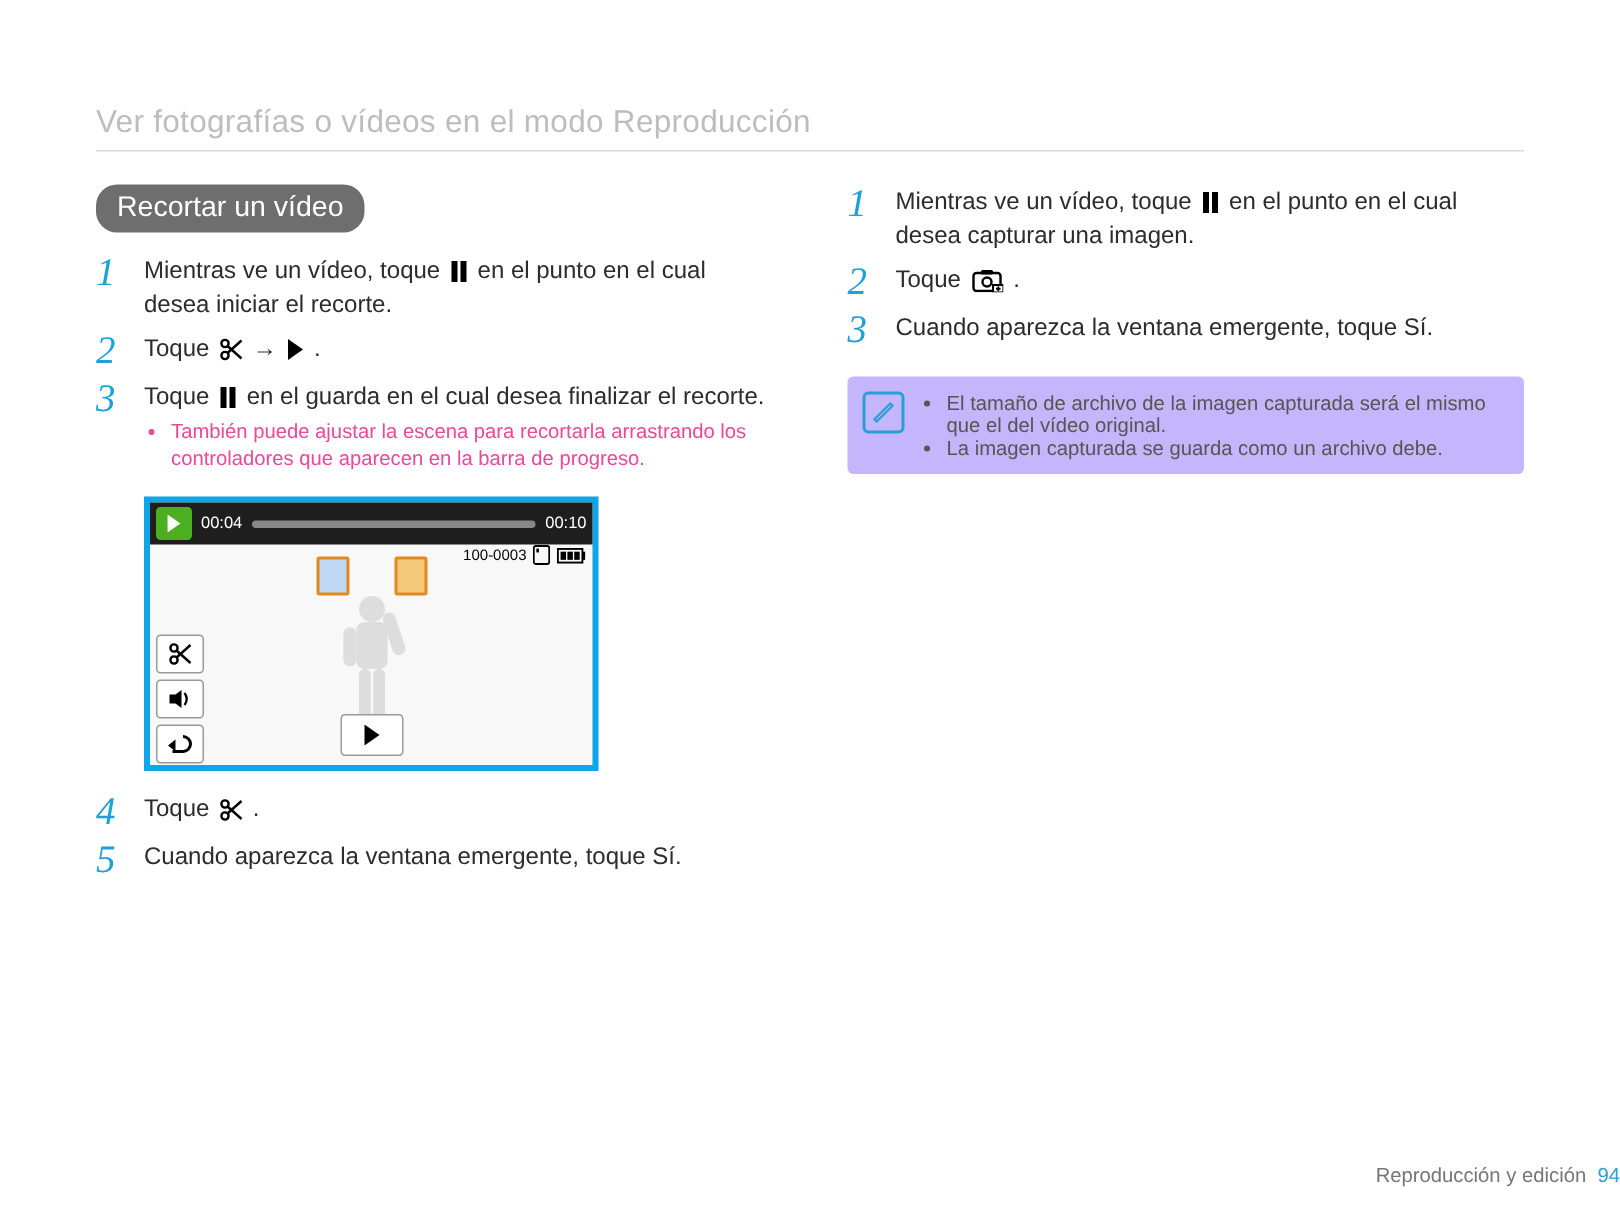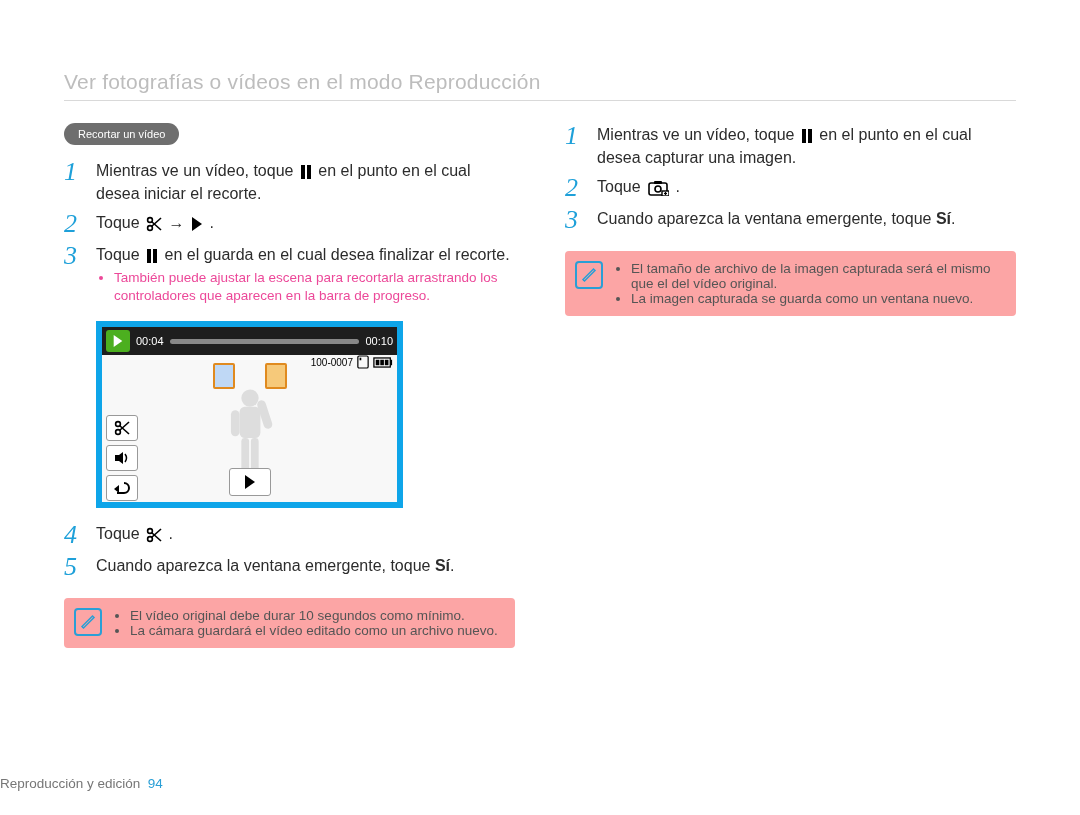--- a/index.html
+++ b/index.html
@@ -1,36 +1,36 @@
 <!DOCTYPE html>
 <html><head>
 <meta charset="utf-8">
 <style>
   html,body{margin:0;padding:0;background:#fff;font-family:Arial,Helvetica,sans-serif;color:#333;}
   .page{width:1080px;height:815px;box-sizing:border-box;padding:70px 64px 30px 64px;position:relative;}
   .header-title{font-size:21px;color:#bdbdbd;font-weight:300;letter-spacing:.2px;font-family:"Helvetica Neue",Arial,sans-serif;}
   .hr{border:none;border-top:1px solid #d9d9d9;margin:6px 0 22px 0;}
   .columns{display:flex;gap:50px;}
   .col{flex:1;min-width:0;}
-  .section-pill{display:inline-block;background:#6e6e6e;color:#fff;font-size:11px;padding:5px 14px;border-radius:14px;margin-bottom:14px;}
+  .section-pill{display:inline-block;background:#6e6e6e;color:#fff;font-size:19px;padding:5px 14px;border-radius:14px;margin-bottom:14px;}
   ol.steps{list-style:none;margin:0;padding:0;}
   ol.steps>li{display:flex;align-items:flex-start;margin-bottom:6px;}
   .step-num{font-size:26px;color:#1ea0d9;font-style:italic;font-family:Georgia,serif;line-height:1;min-width:22px;margin-right:10px;}
   .step-body{font-size:16px;line-height:1.45;color:#2c2c2c;flex:1;}
-  .step-body b{font-weight:bold;}
+  .step-body b{font-weight:normal;}
   ul.sub{list-style:disc;margin:2px 0 10px 0;padding-left:18px;font-size:13.5px;color:#ec4899;line-height:1.35;}
-  .note-box{background:#fca5a5;border-radius:4px;padding:10px 14px 10px 48px;position:relative;font-size:13.5px;color:#555;margin-top:18px;}
+  .note-box{background:#c4b5fd;border-radius:4px;padding:10px 14px 10px 48px;position:relative;font-size:13.5px;color:#555;margin-top:18px;}
   .note-box .note-icon{position:absolute;left:10px;top:10px;width:24px;height:24px;border:2px solid #2a9fd6;border-radius:4px;display:flex;align-items:center;justify-content:center;}
   .note-box ul{margin:0;padding-left:18px;list-style:disc;}
   .inline-icon{display:inline-flex;vertical-align:middle;margin:0 2px;}
-  .footer{position:absolute;bottom:24px;left:0;right:0;text-align:left;font-size:13.5px;color:#767676;}
+  .footer{position:absolute;bottom:24px;left:0;right:0;text-align:right;font-size:13.5px;color:#767676;}
   .footer .pg{color:#2a9fd6;}
 
   
-  .shot{width:295px;height:175px;border:6px solid #0ea5e9;margin:6px 0 14px 32px;position:relative;background:#f8f8f8;}
+  .shot{width:295px;height:175px;border:4px solid #0ea5e9;margin:6px 0 14px 32px;position:relative;background:#f8f8f8;}
   .shot-top{position:absolute;top:0;left:0;right:0;height:28px;background:#1e1e1e;color:#fff;display:flex;align-items:center;padding:0 4px;font-size:11px;}
   .play-badge{width:24px;height:22px;background:#4caf1f;border-radius:3px;display:flex;align-items:center;justify-content:center;margin-right:6px;}
   .progress{flex:1;height:5px;background:#888;border-radius:3px;margin:0 6px;}
   .shot-top .t{font-family:Arial;}
   .shot-info{position:absolute;top:28px;right:4px;font-size:10px;color:#000;display:flex;align-items:center;gap:4px;}
   .handles{position:absolute;top:36px;left:50%;transform:translateX(-50%);display:flex;gap:30px;}
   .handle{width:18px;height:22px;border-radius:2px;border:2px solid #e08a1f;}
   .handle.blue{background:#bfd8f5;border-color:#e08a1f;}
   .handle.orange{background:#f6c97a;}
   .side-btns{position:absolute;left:4px;top:88px;display:flex;flex-direction:column;gap:4px;}
@@ -164,21 +164,21 @@
           <div class="play-badge">
               <svg width="12" height="12">
                 <use href="#play-white"></use>
               </svg>
             </div>
           <span class="t">00:04</span>
           <div class="progress"></div>
           <span class="t">00:10</span>
         </div>
         <div class="shot-info">
-          <span>100-0007</span>
+          <span>100-0003</span>
           <svg width="12" height="14">
               <use href="#mem"></use>
             </svg>
           <svg width="20" height="11">
               <use href="#batt"></use>
             </svg>
         </div>
         <svg class="ghost" width="52" height="92">
             <use href="#person"></use>
           </svg>
@@ -224,77 +224,66 @@
           </div>
         </li>
         <li>
           <div class="step-num">5</div>
           <div class="step-body">
             <span>Cuando aparezca la ventana emergente, toque </span><b>Sí</b><span>.</span>
           </div>
         </li>
       </ol>
 
+    </div>
+
+    <div class="col">
+
+      <ol class="steps">
+        <li>
+          <div class="step-num">1</div>
+          <div class="step-body">
+            <span>Mientras ve un vídeo, toque </span>
+            <span class="inline-icon">
+                <svg width="12" height="14">
+                  <use href="#pause"></use>
+                </svg>
+              </span>
+            <span> en el punto en el cual desea capturar una imagen.</span>
+          </div>
+        </li>
+        <li>
+          <div class="step-num">2</div>
+          <div class="step-body">
+            <span>Toque </span>
+            <span class="inline-icon">
+                <svg width="22" height="16">
+                  <use href="#capture"></use>
+                </svg>
+              </span>
+            <span>.</span>
+          </div>
+        </li>
+        <li>
+          <div class="step-num">3</div>
+          <div class="step-body">
+            <span>Cuando aparezca la ventana emergente, toque </span><b>Sí</b><span>.</span>
+          </div>
+        </li>
+      </ol>
+
       <div class="note-box">
         <div class="note-icon">
             <svg width="18" height="18">
               <use href="#note"></use>
             </svg>
           </div>
         <ul>
-          <li>El vídeo original debe durar 10 segundos como mínimo.</li>
-          <li>La cámara guardará el vídeo editado como un archivo nuevo.</li>
-        </ul>
-      </div>
-    </div>
-
-    <div class="col">
-
-      <ol class="steps">
-        <li>
-          <div class="step-num">1</div>
-          <div class="step-body">
-            <span>Mientras ve un vídeo, toque </span>
-            <span class="inline-icon">
-                <svg width="12" height="14">
-                  <use href="#pause"></use>
-                </svg>
-              </span>
-            <span> en el punto en el cual desea capturar una imagen.</span>
-          </div>
-        </li>
-        <li>
-          <div class="step-num">2</div>
-          <div class="step-body">
-            <span>Toque </span>
-            <span class="inline-icon">
-                <svg width="22" height="16">
-                  <use href="#capture"></use>
-                </svg>
-              </span>
-            <span>.</span>
-          </div>
-        </li>
-        <li>
-          <div class="step-num">3</div>
-          <div class="step-body">
-            <span>Cuando aparezca la ventana emergente, toque </span><b>Sí</b><span>.</span>
-          </div>
-        </li>
-      </ol>
-
-      <div class="note-box">
-        <div class="note-icon">
-            <svg width="18" height="18">
-              <use href="#note"></use>
-            </svg>
-          </div>
-        <ul>
           <li>El tamaño de archivo de la imagen capturada será el mismo que el del vídeo original.</li>
-          <li>La imagen capturada se guarda como un ventana nuevo.</li>
+          <li>La imagen capturada se guarda como un archivo debe.</li>
         </ul>
       </div>
     </div>
   </div>
 
   <div class="footer">
     <span>Reproducción y edición</span>&nbsp;
     <span class="pg">94</span>
   </div>
 </div>

